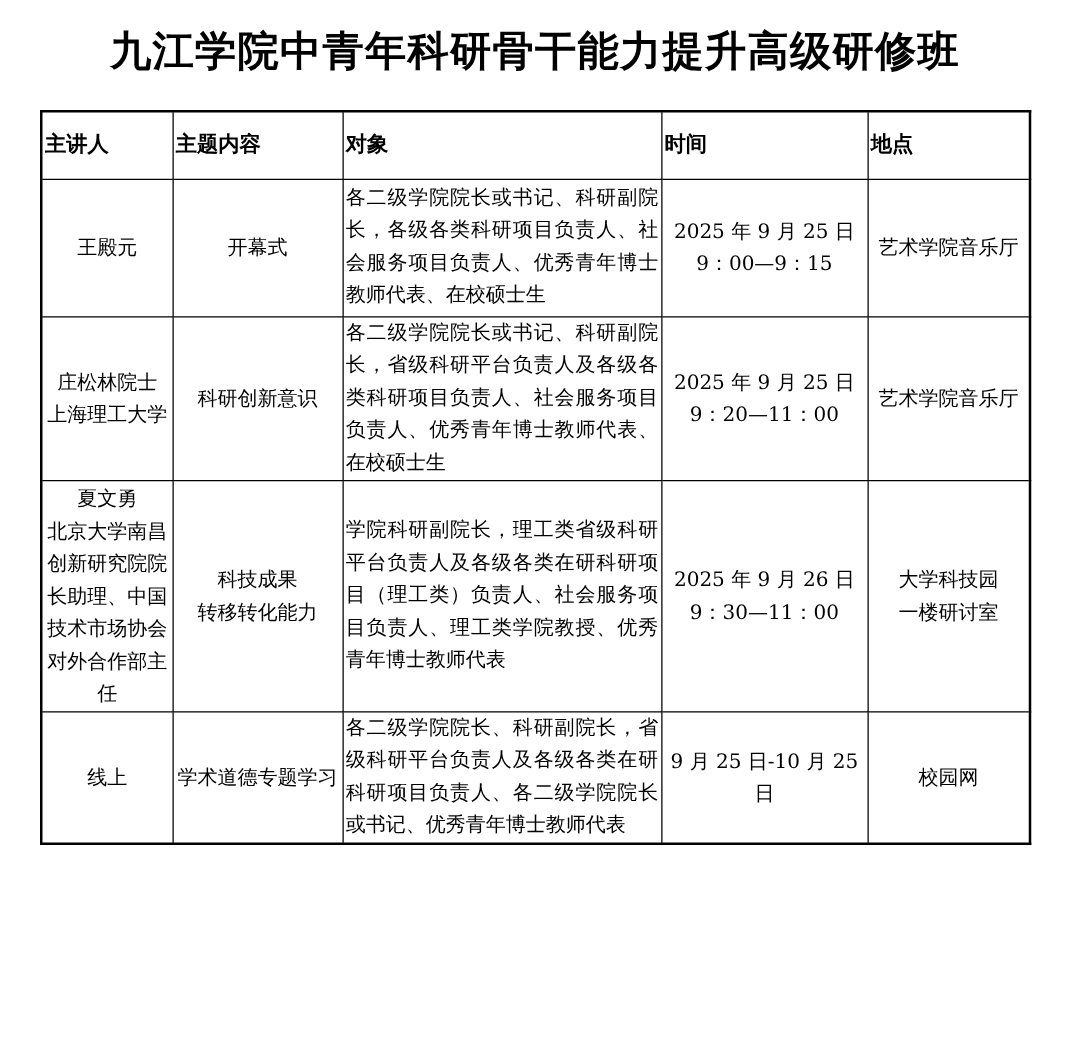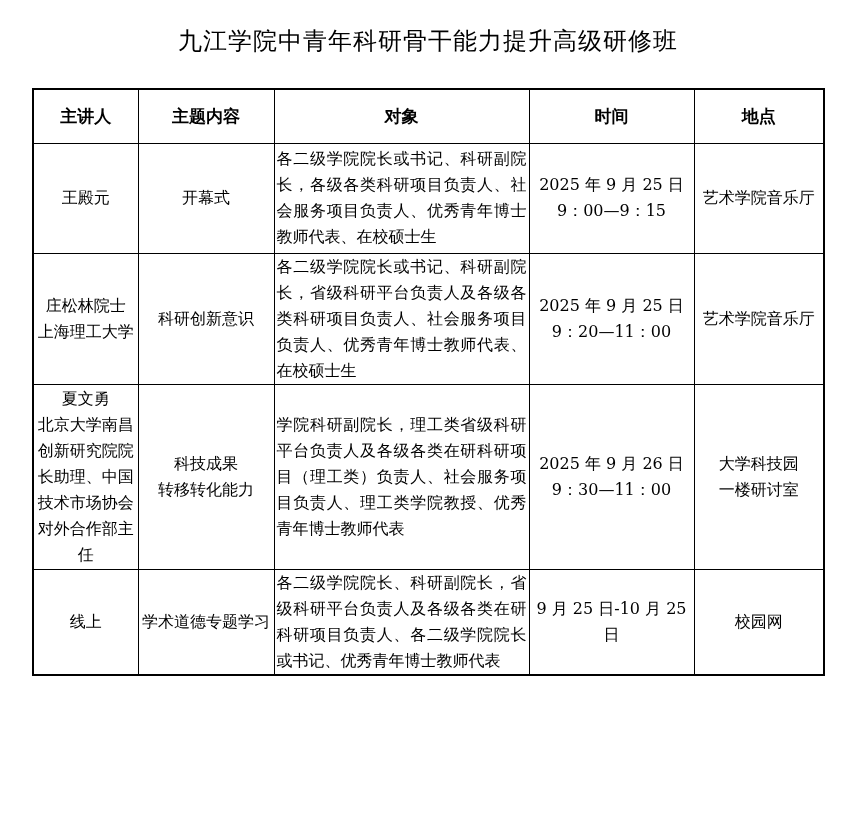--- a/index.html
+++ b/index.html
@@ -12,22 +12,22 @@
   .page {
     position: relative;
     width: 856px;
     height: 833px;
     background: #ffffff;
     overflow: hidden;
   }
   .doc-title {
     margin-top: 24px;
     text-align: center;
-    font-size: 24px;
-    font-weight: normal;
+    font-size: 33px;
+    font-weight: bold;
     letter-spacing: 1px;
     line-height: 34px;
     white-space: nowrap;
   }
   table.schedule {
     position: absolute;
     left: 32px;
     top: 88px;
     width: 791px;
     table-layout: fixed;
@@ -44,21 +44,21 @@
   table.schedule td {
     border: 1px solid #000000;
     vertical-align: middle;
     padding: 0 2px;
     line-height: 26px;
   }
   table.schedule thead tr { height: 54px; }
   table.schedule th {
     font-size: 17px;
     font-weight: bold;
-    text-align: center;
+    text-align: left;
   }
   td.cell-center {
     text-align: center;
     white-space: pre-line;
   }
   td.cell-audience {
     text-align: justify;
     text-justify: inter-character;
     font-family: Liberation Serif, serif;
   }

